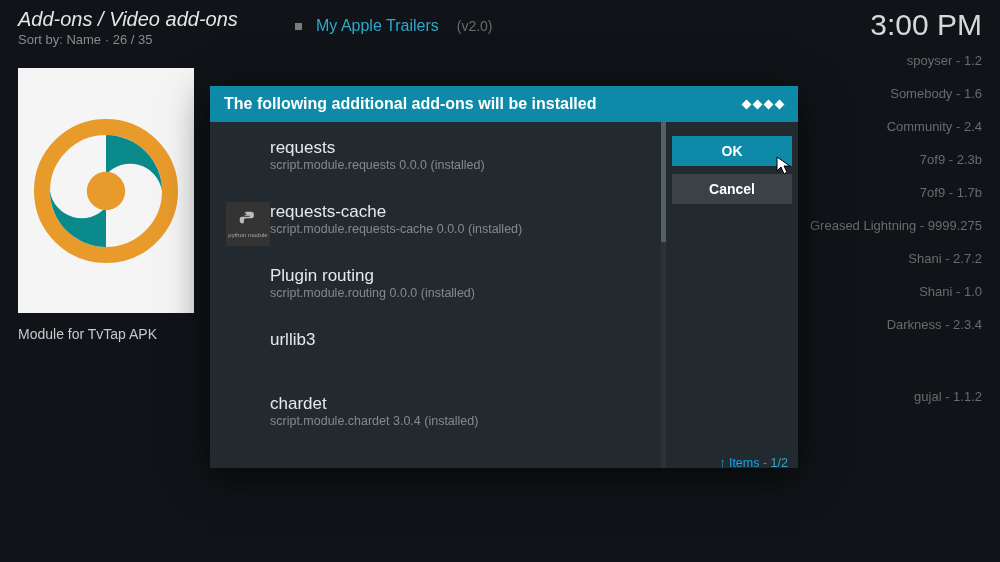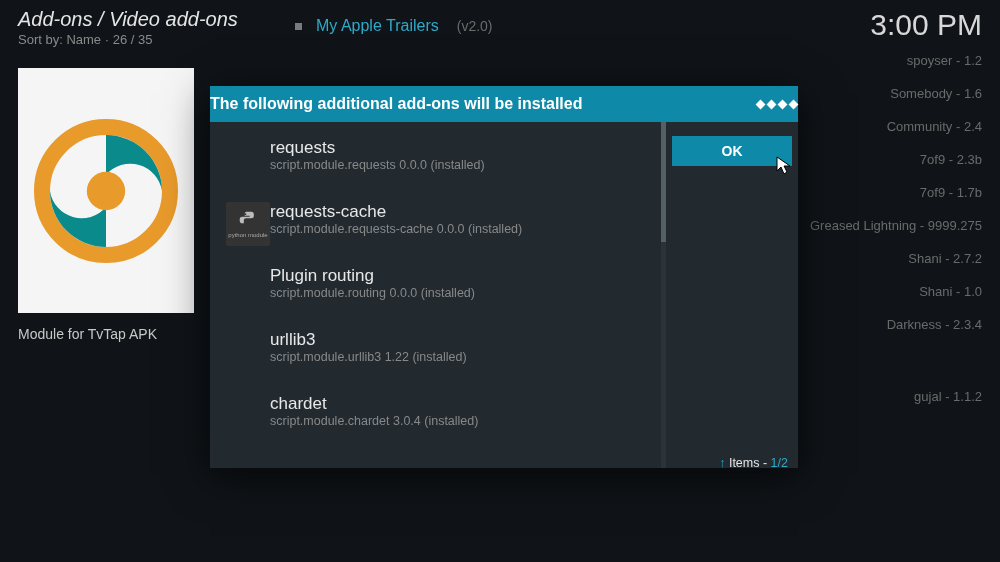--- a/index.html
+++ b/index.html
@@ -37,21 +37,21 @@
 .dialog {
   position: absolute; left: 210px; top: 86px;
   width: 588px; height: 382px;
   background: #222a30;
   box-shadow: 0 8px 40px rgba(0,0,0,0.7);
   display: flex; flex-direction: column;
 }
 .dialog-title {
   background: #0e8aa8;
   color: #fff; font-size: 16px; font-weight: 600;
-  padding: 9px 0;
+  padding: 9px 14px;
   display: flex; justify-content: space-between; align-items: center;
 }
 .kodi-logo { display: flex; gap: 2px; }
 .kodi-logo span { width: 7px; height: 7px; background: #fff; transform: rotate(45deg); margin: 1px; }
 .dialog-body { flex: 1; display: flex; overflow: hidden; }
 .dep-list { flex: 1; overflow-y: auto; padding: 6px 0; position: relative; }
 .dep-item { display: flex; align-items: flex-start; padding: 10px 16px; }
 .dep-icon {
   width: 44px; height: 44px; background: #333;
   display: flex; flex-direction: column; align-items: center; justify-content: center;
@@ -75,21 +75,21 @@
 .btn-ok { background: #0e8aa8; position: relative; }
 .btn-cancel { background: #3a4248; }
 .cursor-arrow { position: absolute; right: -2px; bottom: -10px; }
 
 .dialog-footer {
   position: absolute; left: 210px; top: 452px;
   width: 588px; padding: 4px 10px 0 0;
   text-align: right; font-size: 12.5px;
 }
 .dialog-footer .arrow { color: #1ea6c6; }
-.dialog-footer .lbl { color: #e5e5e5; }
+.dialog-footer .lbl { color: #0ea5e9; }
 .dialog-footer .pg { color: #2fa8c9; }
 </style>
 </head>
 <body>
 
 <div class="header">
   <div class="header-left">
     <div class="breadcrumb">Add-ons / Video add-ons</div>
     <div class="sortby">
       <span>Sort by: </span><span>Name</span><span>  ·  </span><span>26 / 35</span>
@@ -205,38 +205,38 @@
         <div class="dep-icon blank"></div>
         <div class="dep-text">
             <div class="dep-name">Plugin routing</div>
             <div class="dep-sub">script.module.routing 0.0.0 (installed)</div>
           </div>
       </div>
       <div class="dep-item">
         <div class="dep-icon blank"></div>
         <div class="dep-text">
             <div class="dep-name">urllib3</div>
-            <div class="dep-sub">script.module.urllib3 1.22 (installed)</div>
           </div>
       </div>
       <div class="dep-item">
         <div class="dep-icon blank"></div>
         <div class="dep-text">
             <div class="dep-name">chardet</div>
             <div class="dep-sub">script.module.chardet 3.0.4 (installed)</div>
           </div>
       </div>
     </div>
     <div class="dialog-scrollbar"></div>
     <div class="dialog-actions">
       <div class="btn btn-ok">
         <span>OK</span>
         <svg class="cursor-arrow" width="18" height="20" viewBox="0 0 18 20">
             <path d="M1 1 L1 15 L5 11 L8 18 L11 16 L8 10 L14 10 Z" fill="#fff" stroke="#000" stroke-width="1"></path>
           </svg>
       </div>
+      <div class="btn btn-cancel">Cancel</div>
     </div>
   </div>
 </div>
 
 <div class="dialog-footer">
   <span class="arrow">↑</span><span class="lbl"> Items - </span><span class="pg">1/2</span>
 </div>
 
 </body></html>

